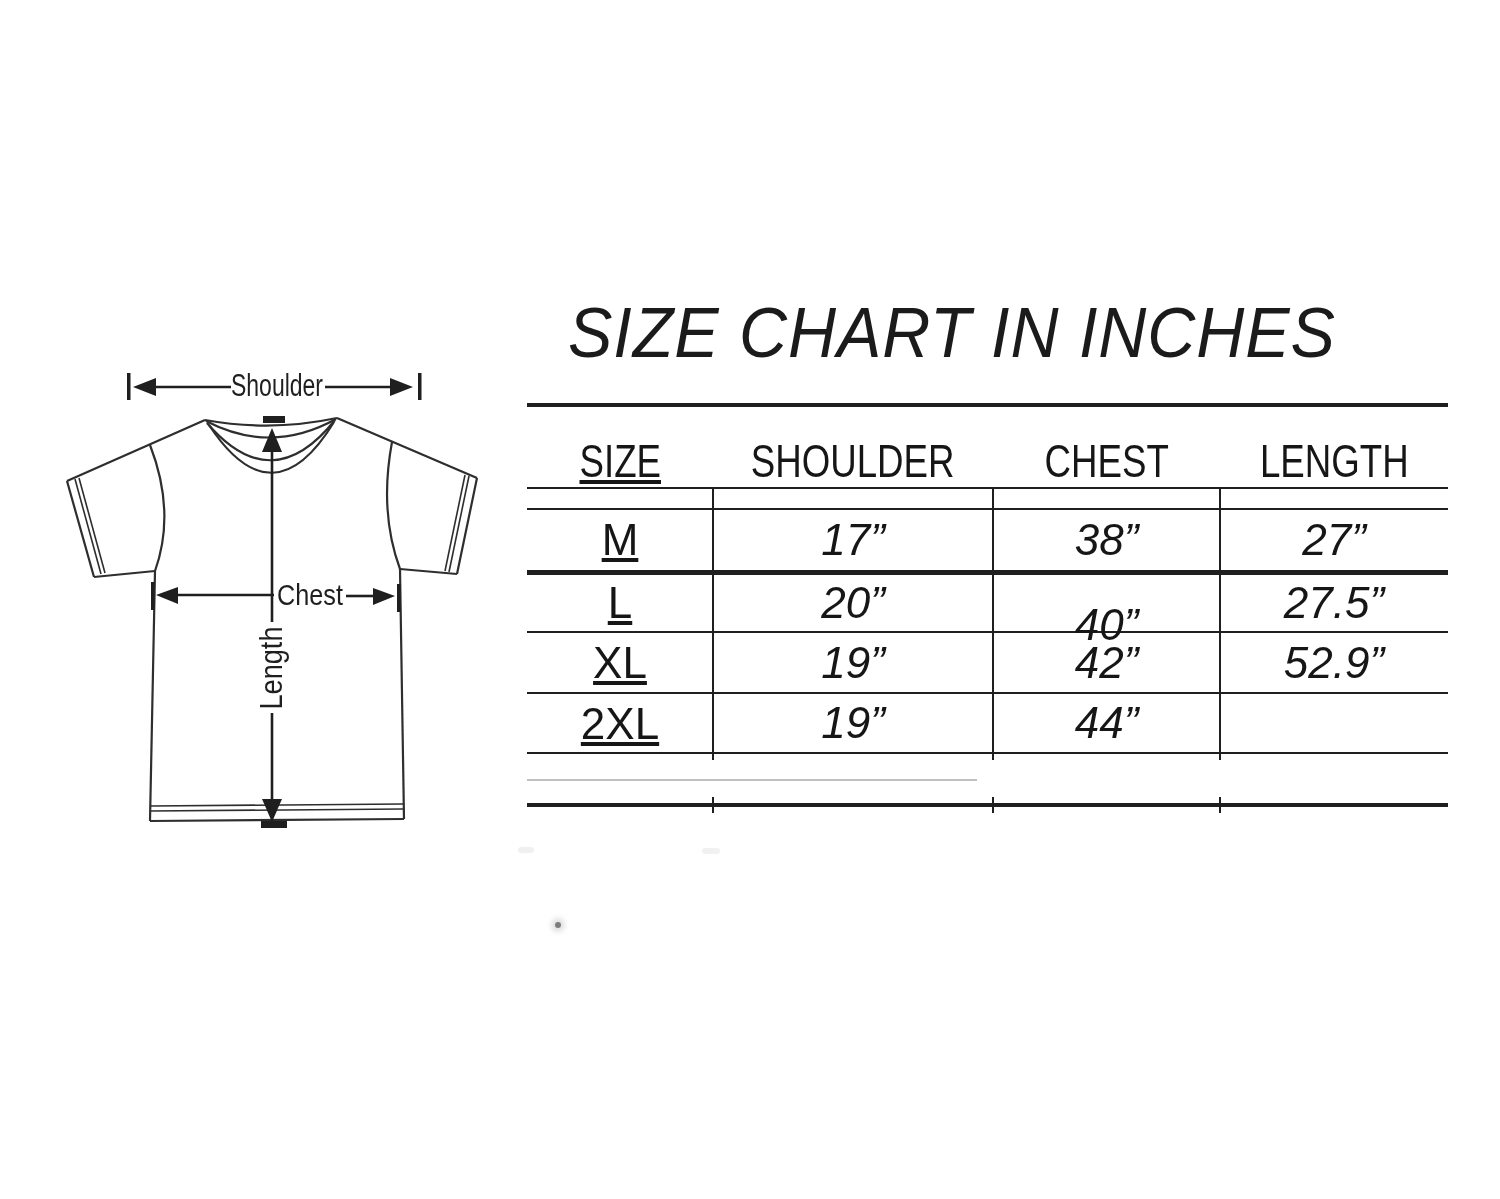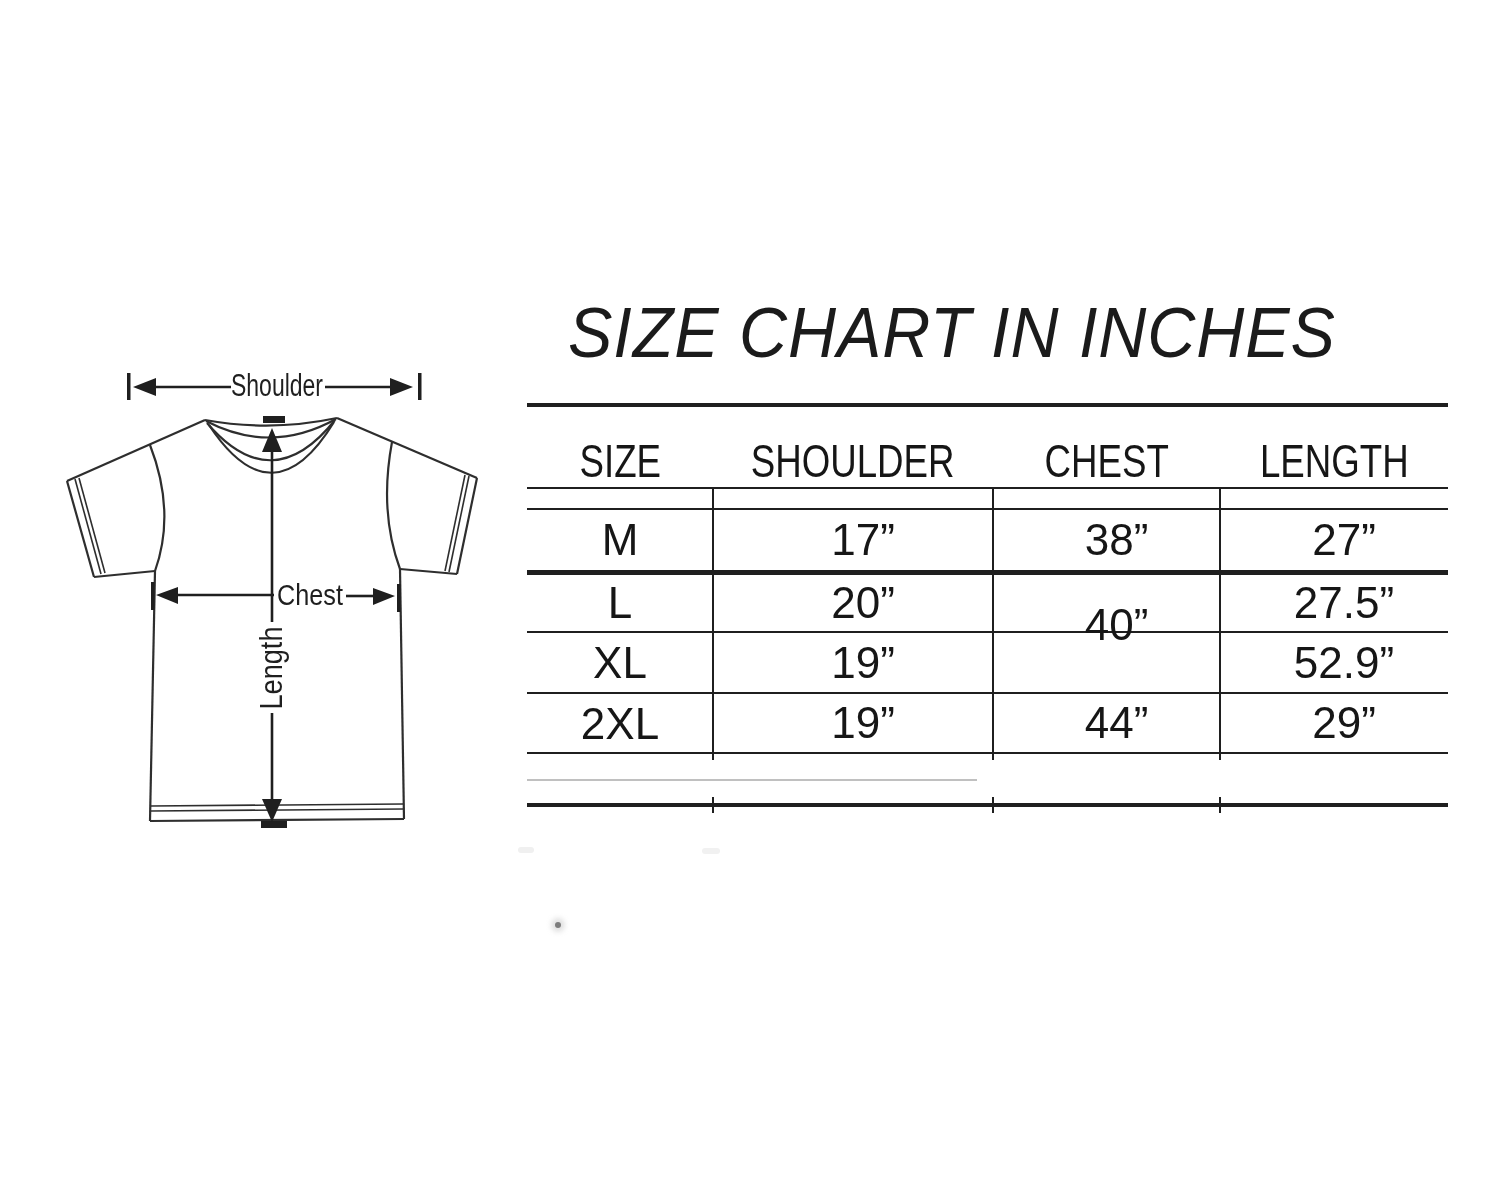--- a/index.html
+++ b/index.html
@@ -21,23 +21,23 @@
   
   .size-table{position:absolute;left:527px;top:403px;width:921px;height:420px;}
   .hline{position:absolute;left:0;width:921px;background:#1f1f1f;}
   .vline{position:absolute;width:2px;background:#1f1f1f;}
   .cell{
     position:absolute;display:flex;align-items:center;justify-content:center;
     font-size:44px;color:#161616;white-space:nowrap;
   }
   .hdr{font-size:47px;}
   .hdr .sq{transform:scaleX(.78);transform-origin:center;}
-  .val{padding-left:10px;}
+  .val{font-style:italic;}
   
-  .c0{left:0;width:186px;} .c1{left:186px;width:280px;}
+  .c0{left:0;width:186px;text-decoration:underline;} .c1{left:186px;width:280px;}
   .c2{left:466px;width:227px;} .c3{left:693px;width:228px;}
 
   
   .artifact{position:absolute;border-radius:50%;}
 
   
   .shirt-svg{position:absolute;left:0;top:340px;}
   .shirt-svg text{
     font-family:"Liberation Sans", sans-serif;
     fill:#1f1f1f;font-weight:400;
@@ -148,25 +148,25 @@
     <div class="cell val c2" style="top:107px;height:59px;">38”</div>
     <div class="cell val c3" style="top:107px;height:59px;">27”</div>
 
     <div class="cell c0" style="top:172px;height:56px;">L</div>
     <div class="cell val c1" style="top:172px;height:56px;">20”</div>
     <div class="cell val c2" style="top:172px;height:56px;margin-top:22px;">40”</div>
     <div class="cell val c3" style="top:172px;height:56px;">27.5”</div>
 
     <div class="cell c0" style="top:230px;height:59px;">XL</div>
     <div class="cell val c1" style="top:230px;height:59px;">19”</div>
+    <div class="cell val c2" style="top:230px;height:59px;">42”</div>
     <div class="cell val c3" style="top:230px;height:59px;">52.9”</div>
 
     <div class="cell c0" style="top:291px;height:60px;">2XL</div>
     <div class="cell val c1" style="top:291px;height:58px;">19”</div>
     <div class="cell val c2" style="top:291px;height:58px;border-radius:16px;">44”</div>
-    <div class="cell val c3" style="top:291px;height:58px;">29”</div>
   </div>
 
   <div class="artifact" style="left:555px;top:922px;width:6px;height:6px;background:#7d7d7d;box-shadow:0 0 5px 4px rgba(170,170,170,.35);"></div>
   <div class="artifact" style="left:518px;top:847px;width:16px;height:6px;background:#f0f0f0;border-radius:3px;"></div>
   <div class="artifact" style="left:702px;top:848px;width:18px;height:6px;background:#f1f1f1;border-radius:3px;"></div>
 
 </div>
 
 </body></html>

